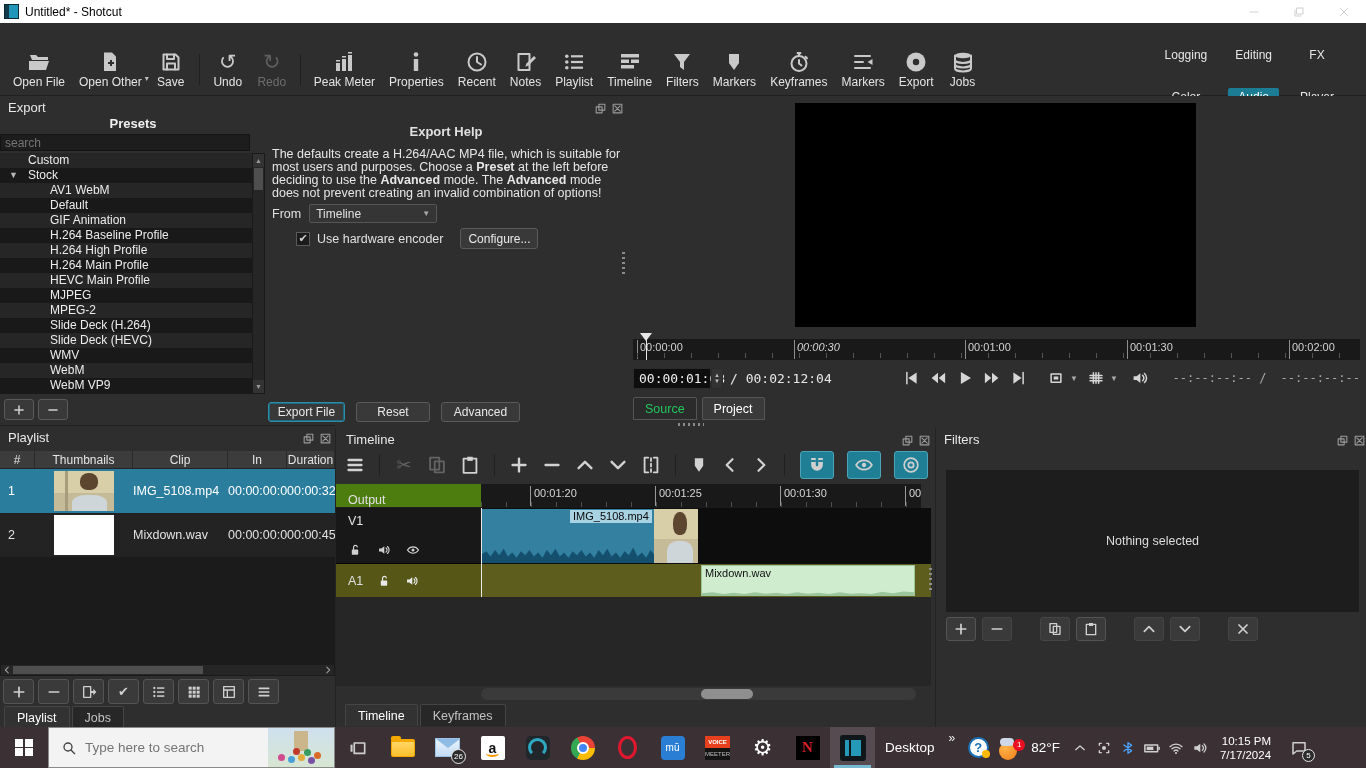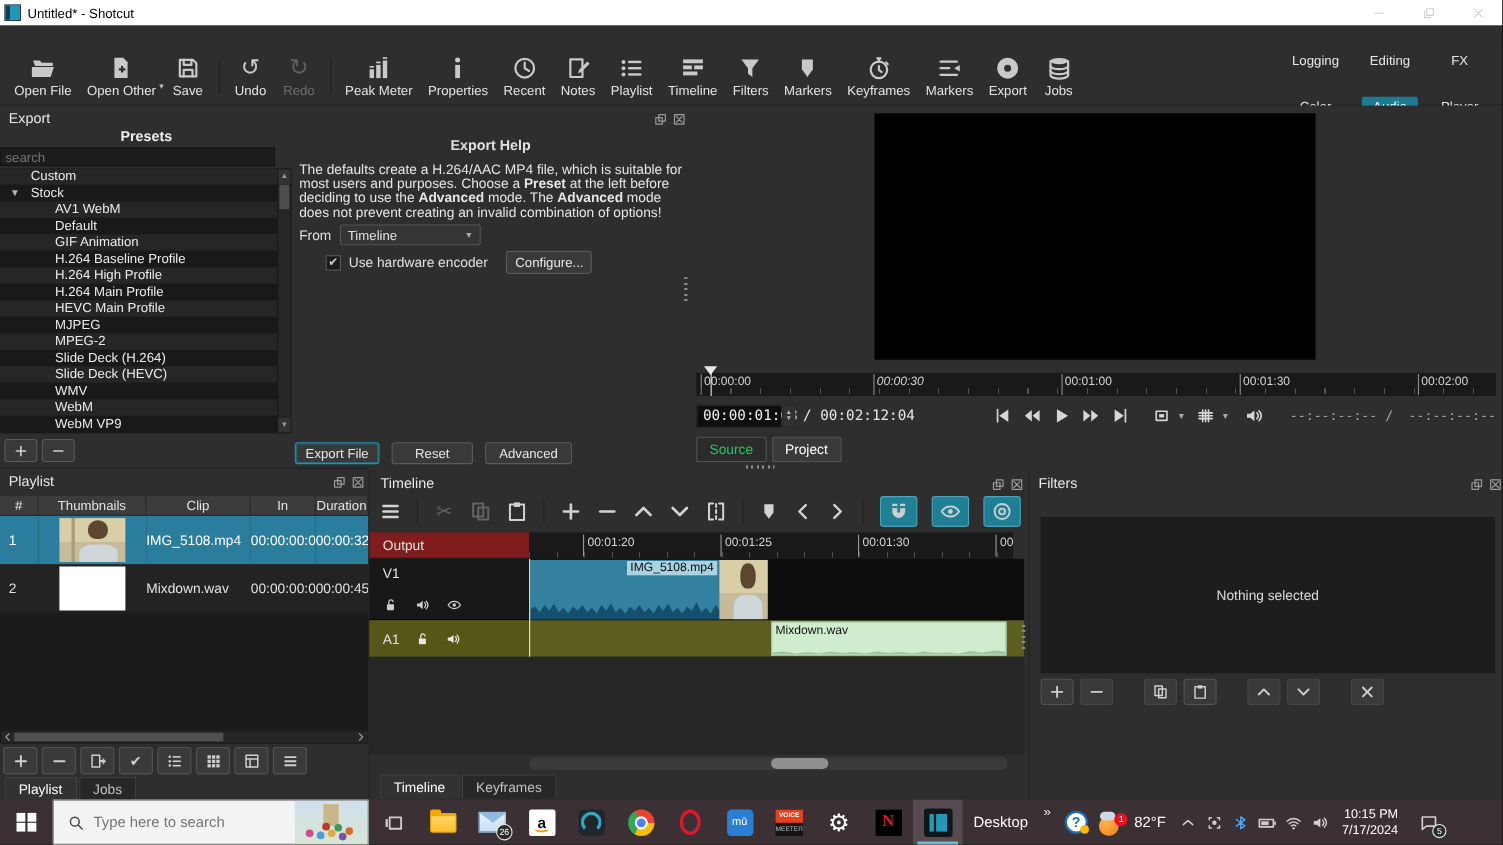--- a/index.html
+++ b/index.html
@@ -38,21 +38,21 @@
              border-bottom:1px solid #202020; display:flex; align-items:center; padding-left:6px; }
   .tool-btn { display:flex; flex-direction:column; align-items:center; justify-content:center;
               padding:2px 7px; min-width:44px; color:#e4e4e4; font-size:12px; position:relative; }
   .tool-btn .ticon { height:24px; color:#c9c9c9; font-size:21px; line-height:24px; }
   .tool-btn .tlabel { margin-top:1px; white-space:nowrap; }
   .tool-btn.dis { color:#6d6d6d; } .tool-btn.dis .ticon { color:#5f5f5f; }
   .tool-btn.sep { margin-right:13px; }
   .tool-btn.sep::after { content:''; position:absolute; right:-7px; top:6px; bottom:6px; width:1px; background:#1f1f1f; }
   .ocaret { display:none; position:absolute; right:0px; bottom:8px; font-size:8px; color:#bdbdbd; }
   .ocaret.show { display:block; }
-  .layouts { position:absolute; right:12px; top:46px; display:grid;
+  .layouts { position:absolute; right:22px; top:46px; display:grid;
              grid-template-columns:repeat(3,auto); gap:24px 8px; justify-items:center; }
   .layout-btn { font-size:12px; color:#e6e6e6; padding:2px 10px; border-radius:2px; }
   .layout-btn.active { background:#1b7c94; color:#ffffff; }
 
   
   .dock-title { font-size:13px; color:#e8e8e8; }
   .dock-ico { width:13px; height:13px; color:#9b9b9b; }
   .btn { background:#393939; border:1px solid #5a5a5a; border-radius:3px; color:#e8e8e8;
          font-size:12px; display:flex; align-items:center; justify-content:center; }
   .tbtn { background:#3a3a3a; border:1px solid #545454; border-radius:3px; color:#d8d8d8;
@@ -155,22 +155,22 @@
   .btab.active { background:#323232; color:#fff; }
 
   
   .timeline-dock { position:absolute; left:335px; top:428px; width:595px; height:299px; background:#2e2e2e; border-left:1px solid #232323; }
   .tl-toolbar { position:absolute; left:8px; top:22px; height:30px; display:flex; align-items:center; gap:11px; }
   .tl-flat { color:#d2d2d2; } .tl-flat.dis { color:#636363; }
   .tsep { width:1px; height:22px; background:#202020; margin:0 2px; }
   .tl-teal { width:34px; height:28px; background:#1f7f95; border:1px solid #4da4b8; border-radius:3px;
              color:#eaf6f9; display:flex; align-items:center; justify-content:center; margin-left:2px; }
   .tl-ruler-row { position:absolute; left:0; top:56px; width:595px; height:24px; }
-  .tl-out-head { position:absolute; left:0; top:0; width:145px; height:24px; background:#7f1d1d;
-                 border-bottom:1px solid #1e1e1e; display:flex; align-items:center; padding-left:12px; font-size:12.5px; }
+  .tl-out-head { position:absolute; left:0; top:0; width:145px; height:24px; background:#4d7c0f;
+                 border-bottom:1px solid #1e1e1e; display:flex; align-items:flex-end; padding-left:12px; font-size:12.5px; }
   .tl-ruler { position:absolute; left:145px; top:0; width:440px; height:24px; background:#191919; overflow:hidden; }
   .tl-ruler::after { content:''; position:absolute; left:0; right:0; bottom:1px; height:5px;
      background:repeating-linear-gradient(90deg,#4e4e4e 0 1px,transparent 1px 25px); }
   .ttick { position:absolute; top:2px; height:20px; border-left:1px solid #9a9a9a; padding-left:3px;
            font-size:11px; color:#d6d6d6; line-height:14px; white-space:nowrap; }
   .v1-row { position:absolute; left:0; top:80px; width:595px; height:56px; background:#0d0d0d; }
   .v1-head { position:absolute; left:0; top:0; width:145px; height:56px; background:#181818; border-bottom:1px solid #000; }
   .track-name { position:absolute; left:12px; top:6px; font-size:12.5px; color:#e6e6e6; }
   .track-icons { position:absolute; left:12px; bottom:6px; display:flex; gap:15px; color:#d8d8d8; }
   .a1-row { position:absolute; left:0; top:136px; width:595px; height:33px; background:#5d5d1e; }

